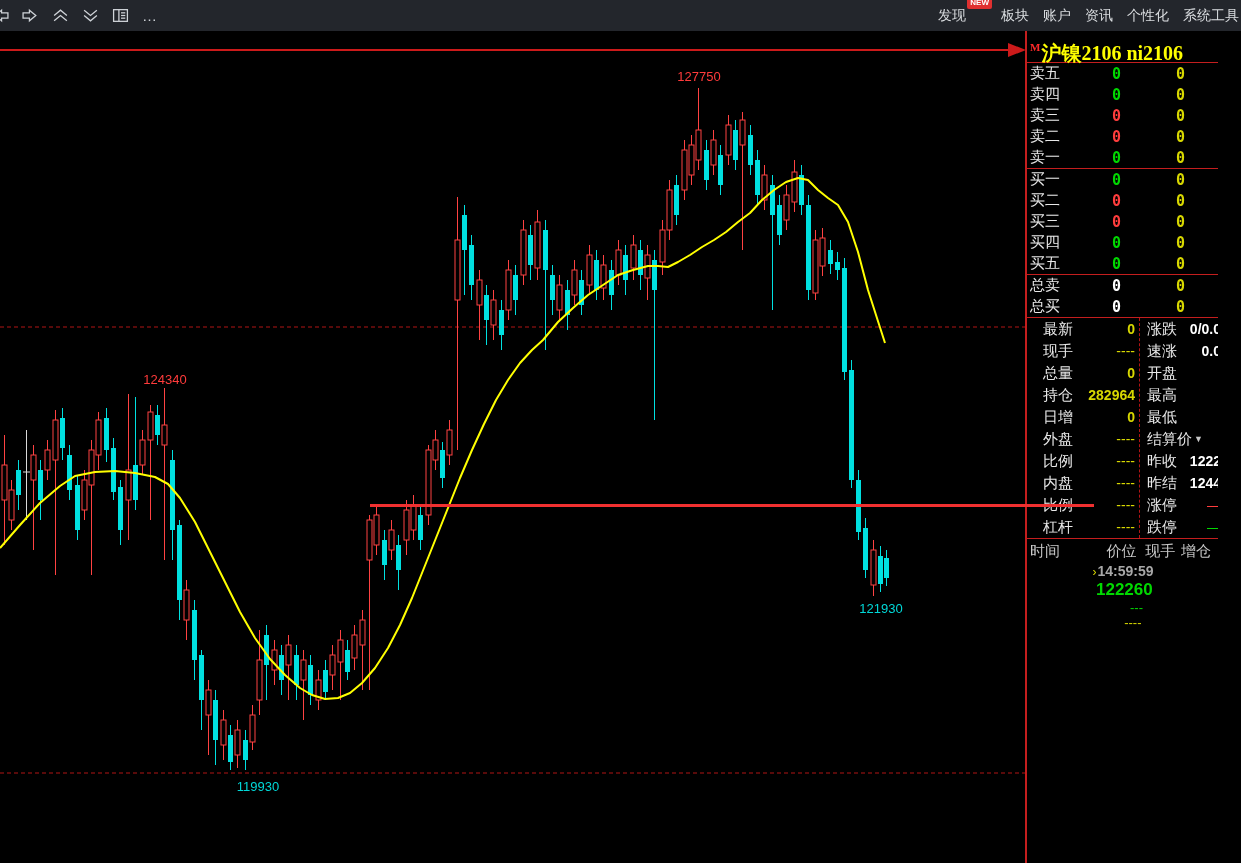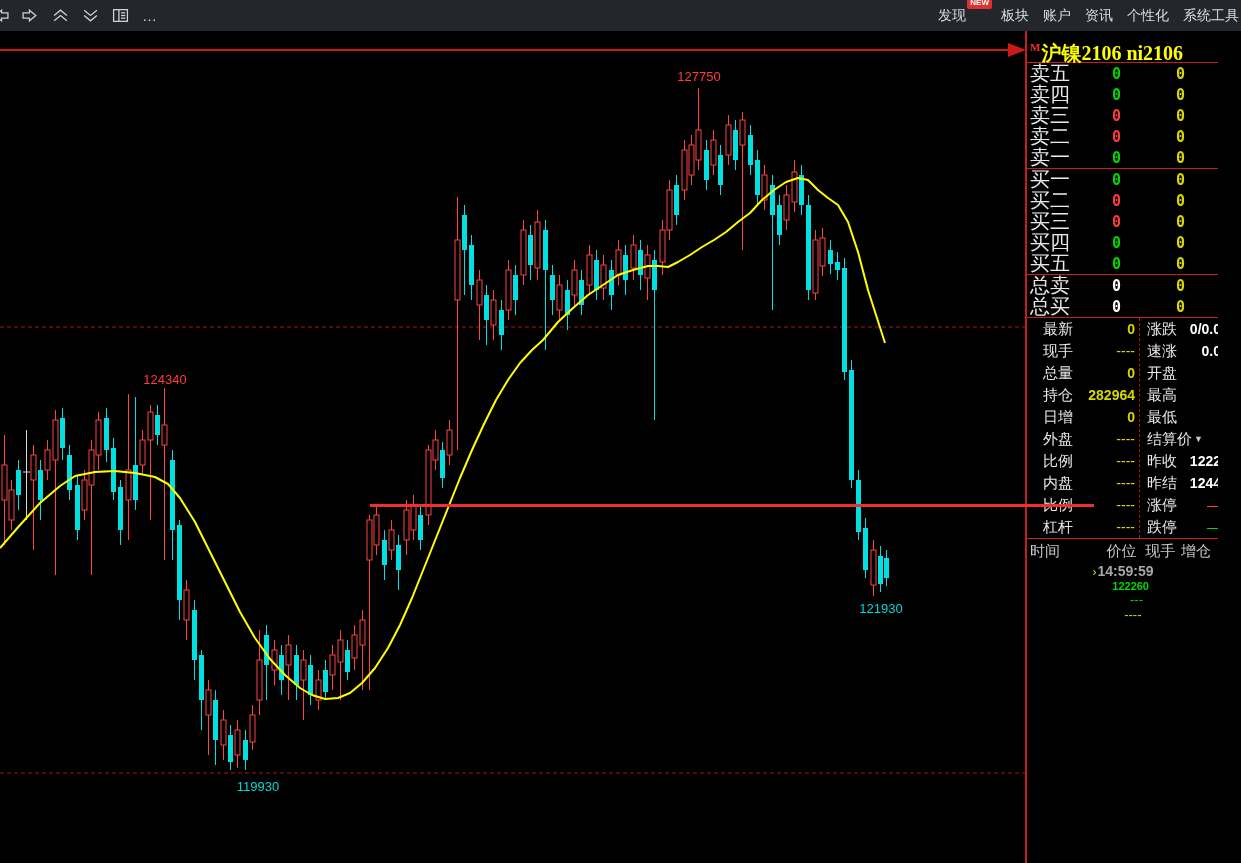--- a/index.html
+++ b/index.html
@@ -23,42 +23,42 @@
   .thick-line{position:absolute;height:3px;background:#f03030;z-index:6;}
   .v-divider{position:absolute;left:1025px;top:31px;bottom:0;width:2px;background:#c41e1e;z-index:5;}
 
   
   .panel{position:absolute;left:1027px;top:31px;width:191px;bottom:0;background:#000;z-index:3;}
   .p-title{height:31px;line-height:32px;padding-left:3px;border-bottom:1px solid #c41e1e;
            color:#ffff00;font-size:20px;font-weight:bold;font-family:"Liberation Serif",serif;white-space:nowrap;}
   .p-marker{color:#ff2a2a;font-size:11px;vertical-align:9px;font-weight:bold;margin-right:1px;}
   .red-sep{border-top:1px solid #c41e1e;height:0;}
   .ob-row{height:21px;display:flex;align-items:center;padding-left:3px;cursor:pointer;}
-  .ob-label{width:62px;color:#e8e8e8;font-size:20px;font-family:"Liberation Serif",serif;}
+  .ob-label{width:62px;color:#e8e8e8;font-size:15px;font-family:"Liberation Serif",serif;}
   .ob-price{width:29px;text-align:right;font:bold 15px "DejaVu Sans Mono",monospace;}
   .ob-vol{width:64px;text-align:right;font:bold 15px "DejaVu Sans Mono",monospace;color:#d8d800;}
   .stats{display:flex;height:220px;}
   .st-left{width:112px;border-right:1px dashed #b41414;}
   .st-right{flex:1;overflow:hidden;}
   .st-row{height:22px;display:flex;align-items:center;padding-left:16px;}
   .st-right .st-row{padding-left:7px;}
   .st-label{color:#e8e8e8;font-size:15px;font-family:"Liberation Serif",serif;white-space:nowrap;}
   .st-value{flex:1;text-align:right;font-size:14px;padding-right:4px;white-space:nowrap;}
   .st-right .st-value{padding-right:0;margin-right:-3px;}
   .bold{font-weight:bold;}
   .dd-arrow{color:#c8c8c8;font-size:9px;margin-left:2px;cursor:pointer;}
   .ticks{padding-top:2px;}
   .tick-header{height:21px;display:flex;align-items:center;color:#c8c8c8;font-size:15px;
                font-family:"Liberation Serif",serif;padding-left:3px;white-space:nowrap;}
   .tick-row{height:22px;display:flex;align-items:center;padding-left:0;white-space:nowrap;cursor:pointer;flex-direction:column;}
   .tc1{width:60px;} .tc2{width:53px;text-align:right;} .tc3{width:41px;text-align:right;}
   .tc4{width:38px;text-align:right;} .tc5{flex:1;text-align:left;padding-left:7px;overflow:hidden;}
   .tick-marker{color:#d8d800;font-size:12px;margin-right:1px;}
   .tick-time{color:#a8a8a8;font-size:14px;font-weight:bold;}
-  .tick-price{color:#00d800;font-size:11px;font-weight:bold;}
+  .tick-price{color:#00d800;font-size:17px;font-weight:bold;}
   .tick-hand{color:#00d800;font-size:13px;}
   .tick-oi{color:#d8d800;font-size:13px;}
   .tick-open{color:#d8d800;font-size:13px;letter-spacing:-1px;}
 </style>
 </head>
 <body>
 
 <svg id="chart-svg" width="1241" height="863">
     <line x1="0" y1="50" x2="1008" y2="50" stroke="#cc1a1a" stroke-width="2"></line>
     <polygon points="1008,43 1026,50 1008,57" fill="#cc1a1a"></polygon>

